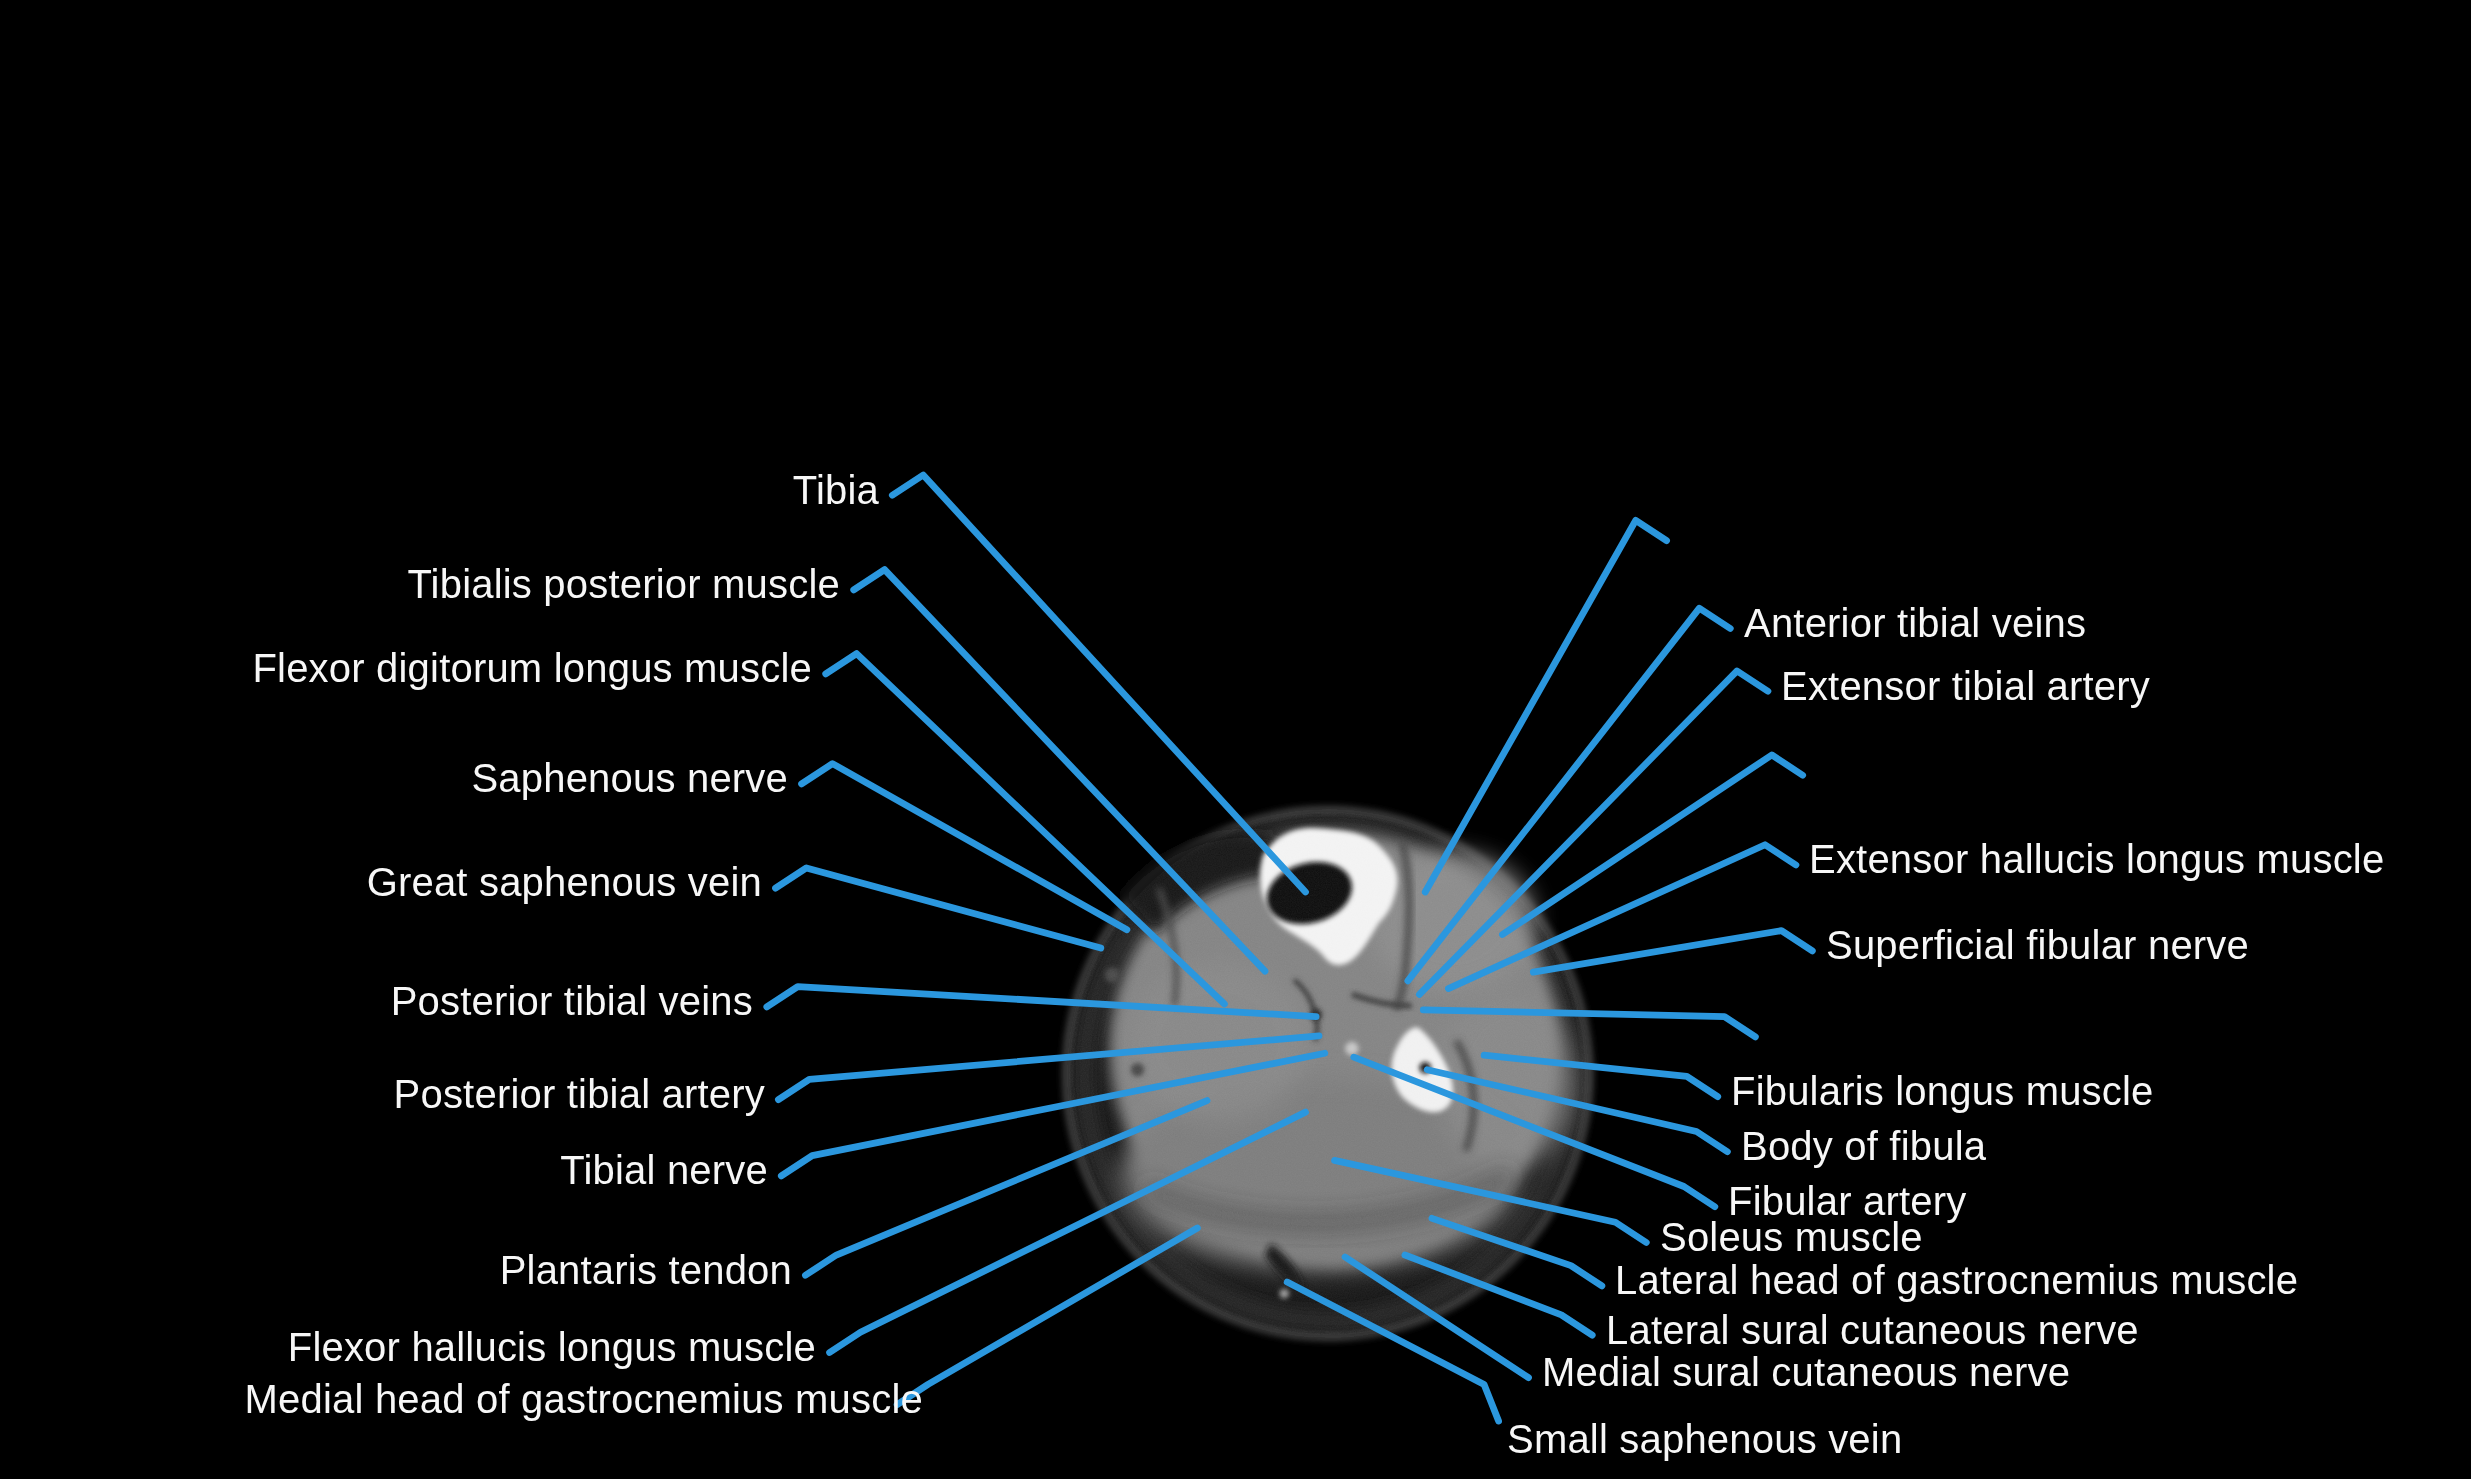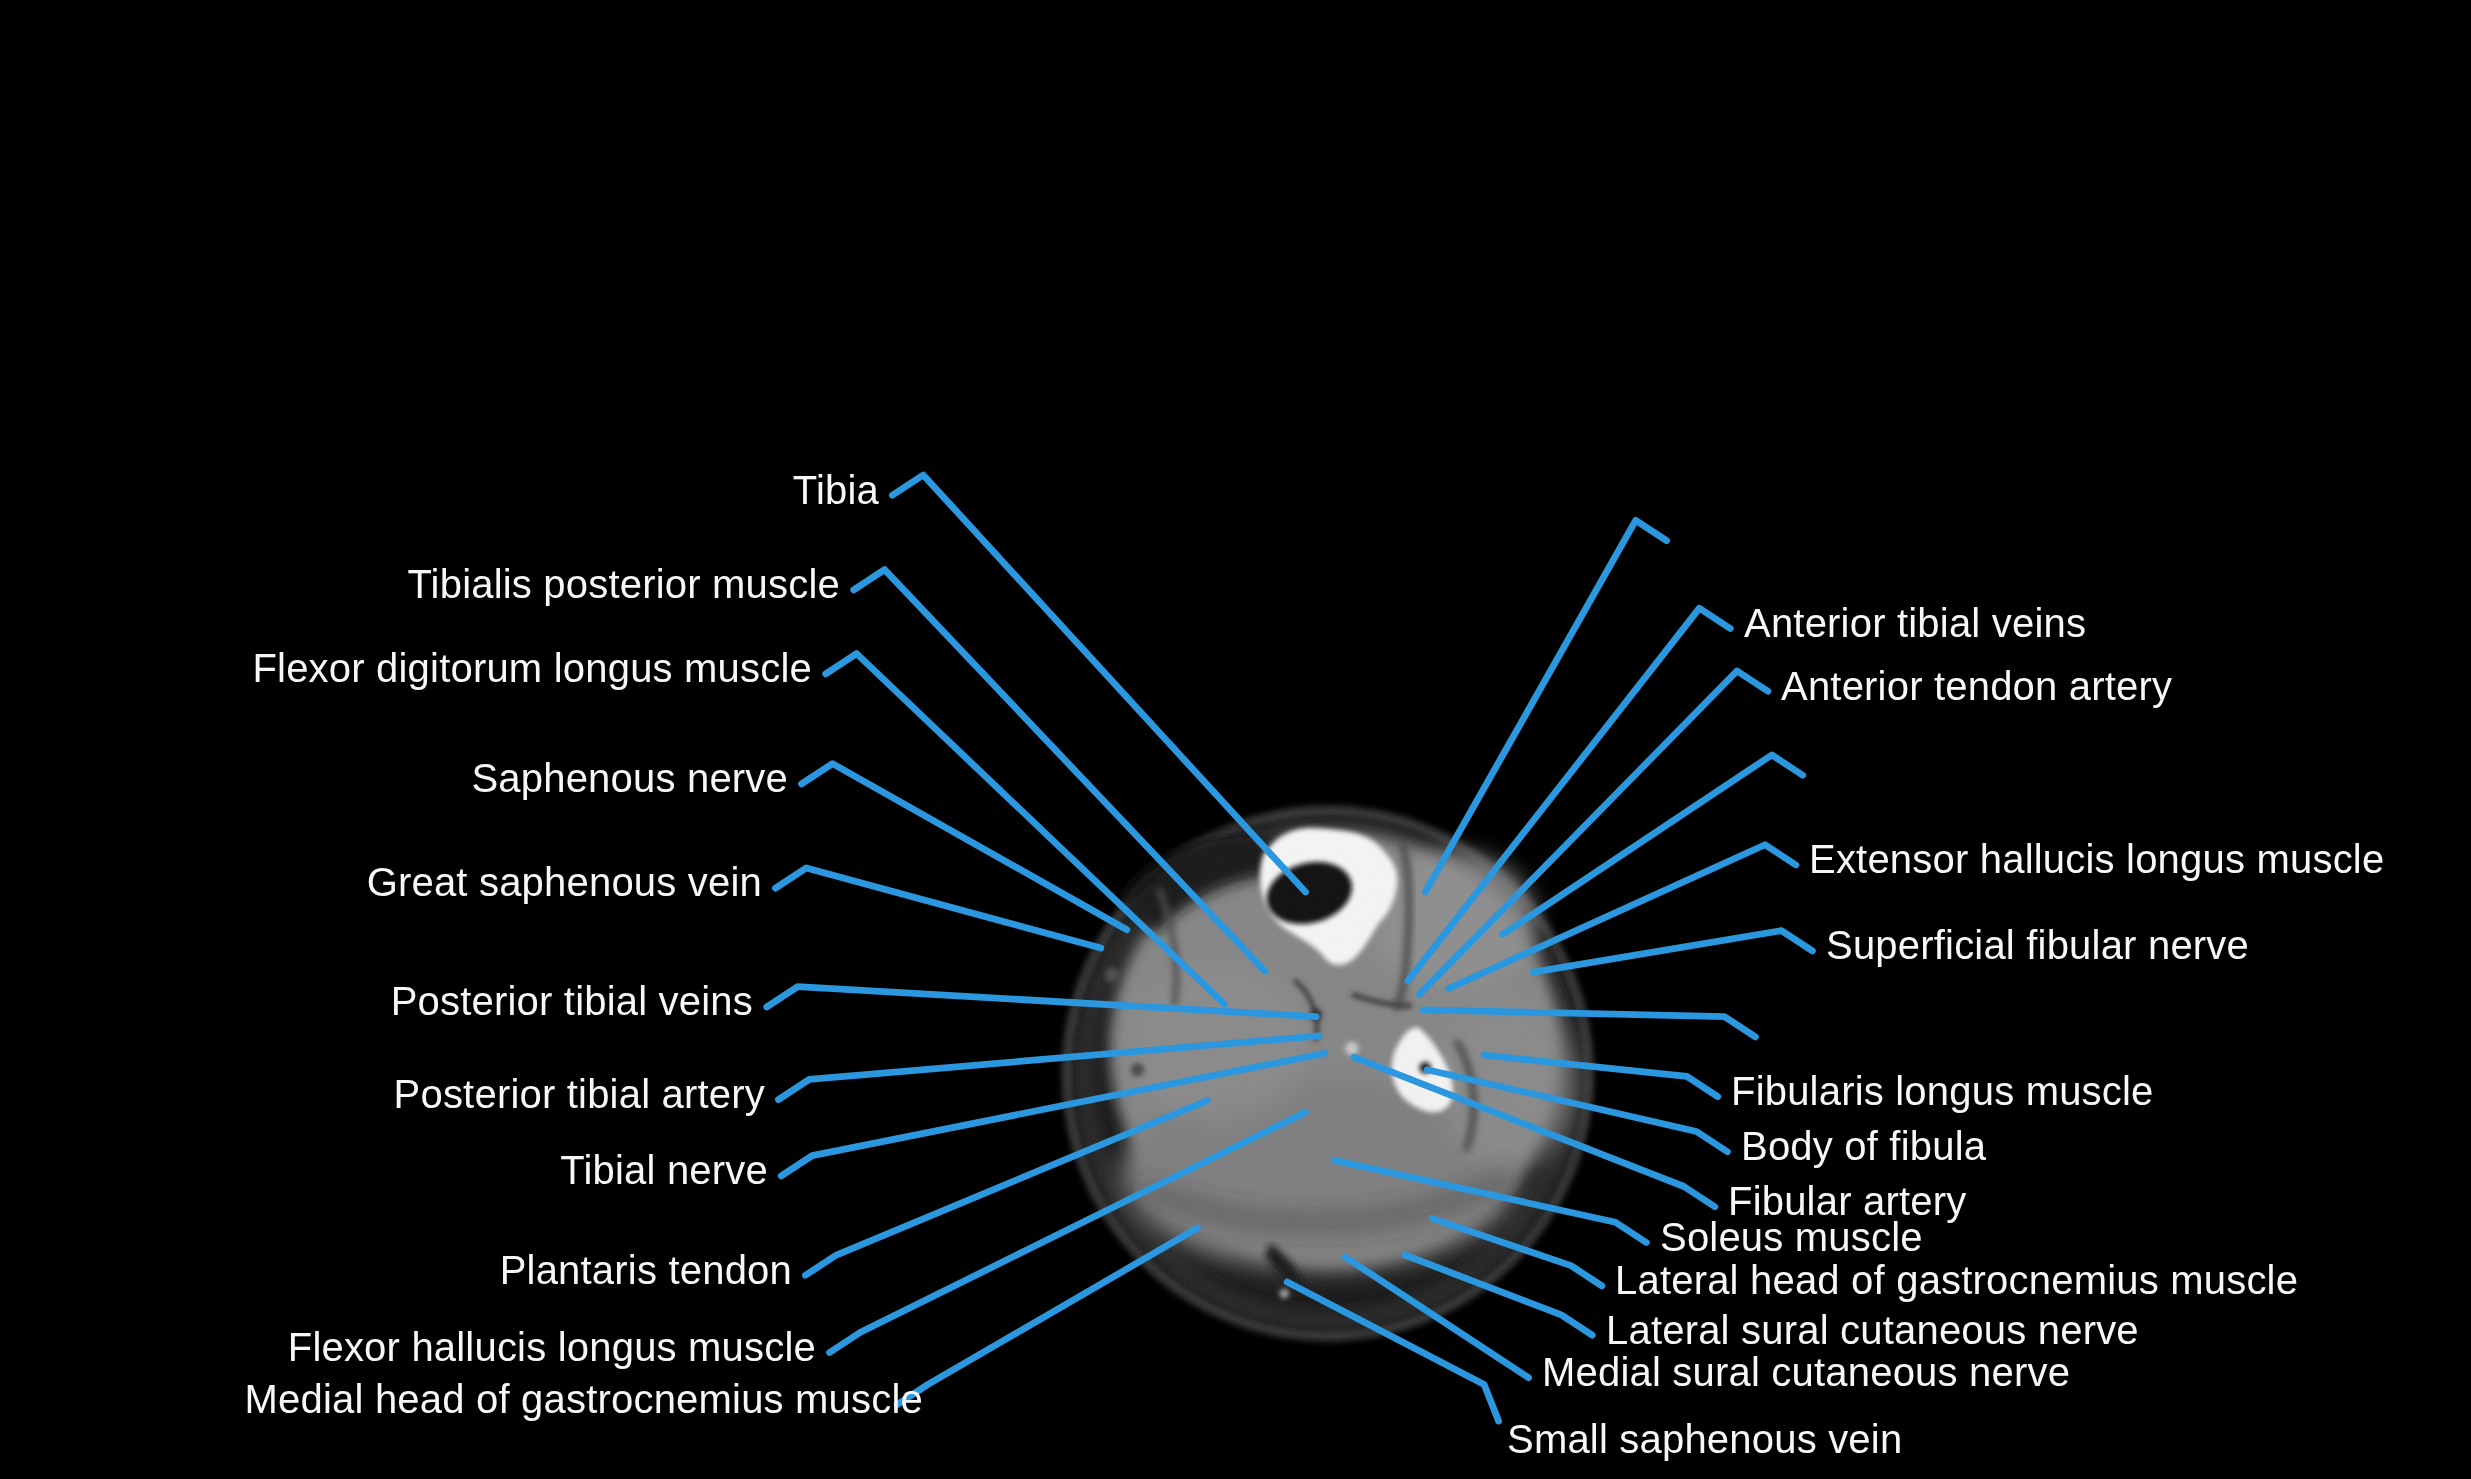--- a/index.html
+++ b/index.html
@@ -124,21 +124,21 @@
       <div class="label left" style="left: 812px; top: 668px;">Flexor digitorum longus muscle</div>
       <div class="label left" style="left: 788px; top: 778px;">Saphenous nerve</div>
       <div class="label left" style="left: 762px; top: 882px;">Great saphenous vein</div>
       <div class="label left" style="left: 753px; top: 1001px;">Posterior tibial veins</div>
       <div class="label left" style="left: 765px; top: 1094px;">Posterior tibial artery</div>
       <div class="label left" style="left: 768px; top: 1170px;">Tibial nerve</div>
       <div class="label left" style="left: 792px; top: 1270px;">Plantaris tendon</div>
       <div class="label left" style="left: 816px; top: 1347px;">Flexor hallucis longus muscle</div>
       <div class="label left" style="left: 883px; top: 1399px; margin-left: 40px;">Medial head of gastrocnemius muscle</div>
       <div class="label right" style="left: 1744px; top: 623px;">Anterior tibial veins</div>
-      <div class="label right" style="left: 1781px; top: 686px;">Anterior tendon artery</div>
+      <div class="label right" style="left: 1781px; top: 686px;">Extensor tibial artery</div>
       <div class="label right" style="left: 1809px; top: 859px;">Extensor hallucis longus muscle</div>
       <div class="label right" style="left: 1826px; top: 945px;">Superficial fibular nerve</div>
       <div class="label right" style="left: 1731px; top: 1091px;">Fibularis longus muscle</div>
       <div class="label right" style="left: 1741px; top: 1146px;">Body of fibula</div>
       <div class="label right" style="left: 1728px; top: 1201px;">Fibular artery</div>
       <div class="label right" style="left: 1660px; top: 1237px;">Soleus muscle</div>
       <div class="label right" style="left: 1615px; top: 1280px;">Lateral head of gastrocnemius muscle</div>
       <div class="label right" style="left: 1606px; top: 1330px;">Lateral sural cutaneous nerve</div>
       <div class="label right" style="left: 1542px; top: 1372px;">Medial sural cutaneous nerve</div>
       <div class="label right" style="left: 1507px; top: 1439px;">Small saphenous vein</div>

